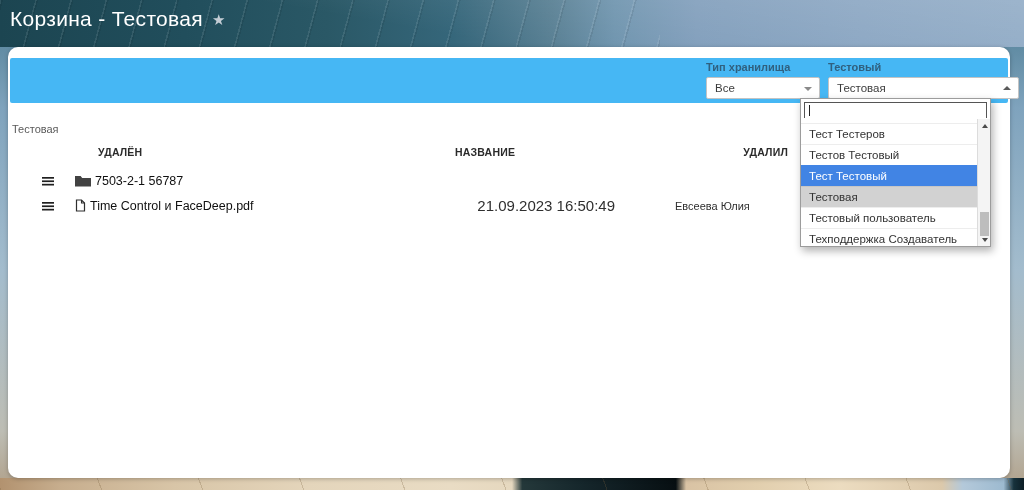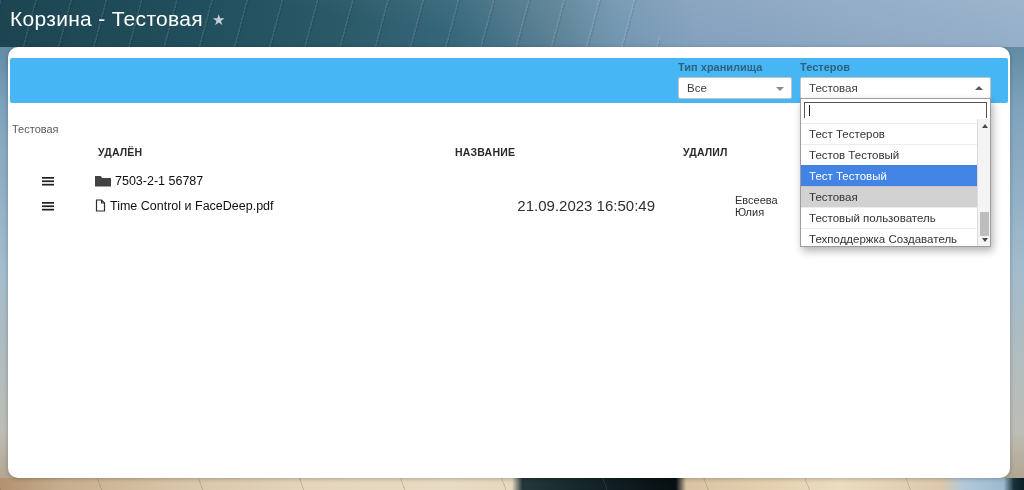--- a/index.html
+++ b/index.html
@@ -27,21 +27,21 @@
                font-weight:400; letter-spacing:0.3px; }
   .fav-star { display:inline-block; margin-left:9px; font-size:15px; color:#c4cdd5; vertical-align:1px; }
 
   
   .panel { position:absolute; left:8px; top:47px; width:1002px; height:431px;
            background:#ffffff; border-radius:10px; box-shadow:0 1px 4px rgba(0,0,0,0.25); }
 
   
   .toolbar { position:absolute; left:2px; top:11px; width:998px; height:45px;
              background:var(--toolbar-blue,#46b7f4); border-radius:2px; }
-  .tb-field { position:absolute; top:3px; }
+  .tb-field { position:absolute; top:3px;margin-left:28px; }
   .tb-field.f-type { left:668px; width:114px; }
   .tb-field.f-storage { left:790px; width:191px; }
   .tb-label { display:block; font-size:11px; color:var(--toolbar-label,#30607f); font-weight:700; margin-bottom:4px; }
   .select { position:relative; height:22px; background:#ffffff; border:1px solid #c3c3c3;
             border-radius:2px; font-size:11.5px; color:#3c3c3c; line-height:20px; padding:0 18px 16px 8px;
             cursor:pointer; white-space:nowrap; overflow:hidden; }
   .caret-down { position:absolute; right:7px; top:9px; width:0; height:0;
                 border-left:4px solid transparent; border-right:4px solid transparent; border-top:4px solid #8a8a8a; }
   .caret-up { position:absolute; right:7px; top:8px; width:0; height:0;
               border-left:4px solid transparent; border-right:4px solid transparent; border-bottom:4px solid #5a5a5a; }
@@ -70,22 +70,22 @@
   
   .breadcrumb { position:absolute; left:4px; top:76px; font-size:11px; color:#5a5a5a; }
 
   
   .trash-table { position:absolute; left:0; top:96px; width:780px; }
   .t-row { display:grid; grid-template-columns:24px 385px 170px 1fr; align-items:center; padding-left:28px; }
   .t-head { height:18px; margin-bottom:7px; }
   .t-head .th { font-size:10.5px; font-weight:700; color:#2b2b2b; letter-spacing:0.2px; }
   .th-name { padding-left:10px; }
   .th-deleted { padding-left:38px; }
-  .th-deletedby { padding-left:68px; }
-  .t-item { height:25px;gap:20px; }
+  .th-deletedby { padding-left:68px;text-align:right; }
+  .t-item { height:25px; }
   .cell-menu { display:flex; align-items:center; justify-content:center; cursor:pointer; }
   .cell-name { display:flex; align-items:center; padding-left:15px; font-size:12.5px; color:#101010; gap:4px; cursor:pointer; }
   .cell-deleted { text-align:right; font-size:15px; color:#2f2f2f; }
   .cell-deletedby { padding-left:60px; font-size:11px; color:#2f2f2f; }
   .row-icon { flex:0 0 auto; display:inline-flex; }
 </style>
 </head>
 <body>
 
 <div class="page">
@@ -103,21 +103,21 @@
 
       <div class="tb-field f-type">
         <span class="tb-label">Тип хранилища</span>
         <div class="select">
           <span>Все</span>
           <span class="caret-down"></span>
         </div>
       </div>
 
       <div class="tb-field f-storage">
-        <span class="tb-label">Тестеров</span>
+        <span class="tb-label">Тестовый</span>
         <div class="select">
           <span>Тестовая</span>
           <span class="caret-up"></span>
         </div>
       </div>
 
     </div>
 
     <div class="dropdown">
       <div class="dd-search">

